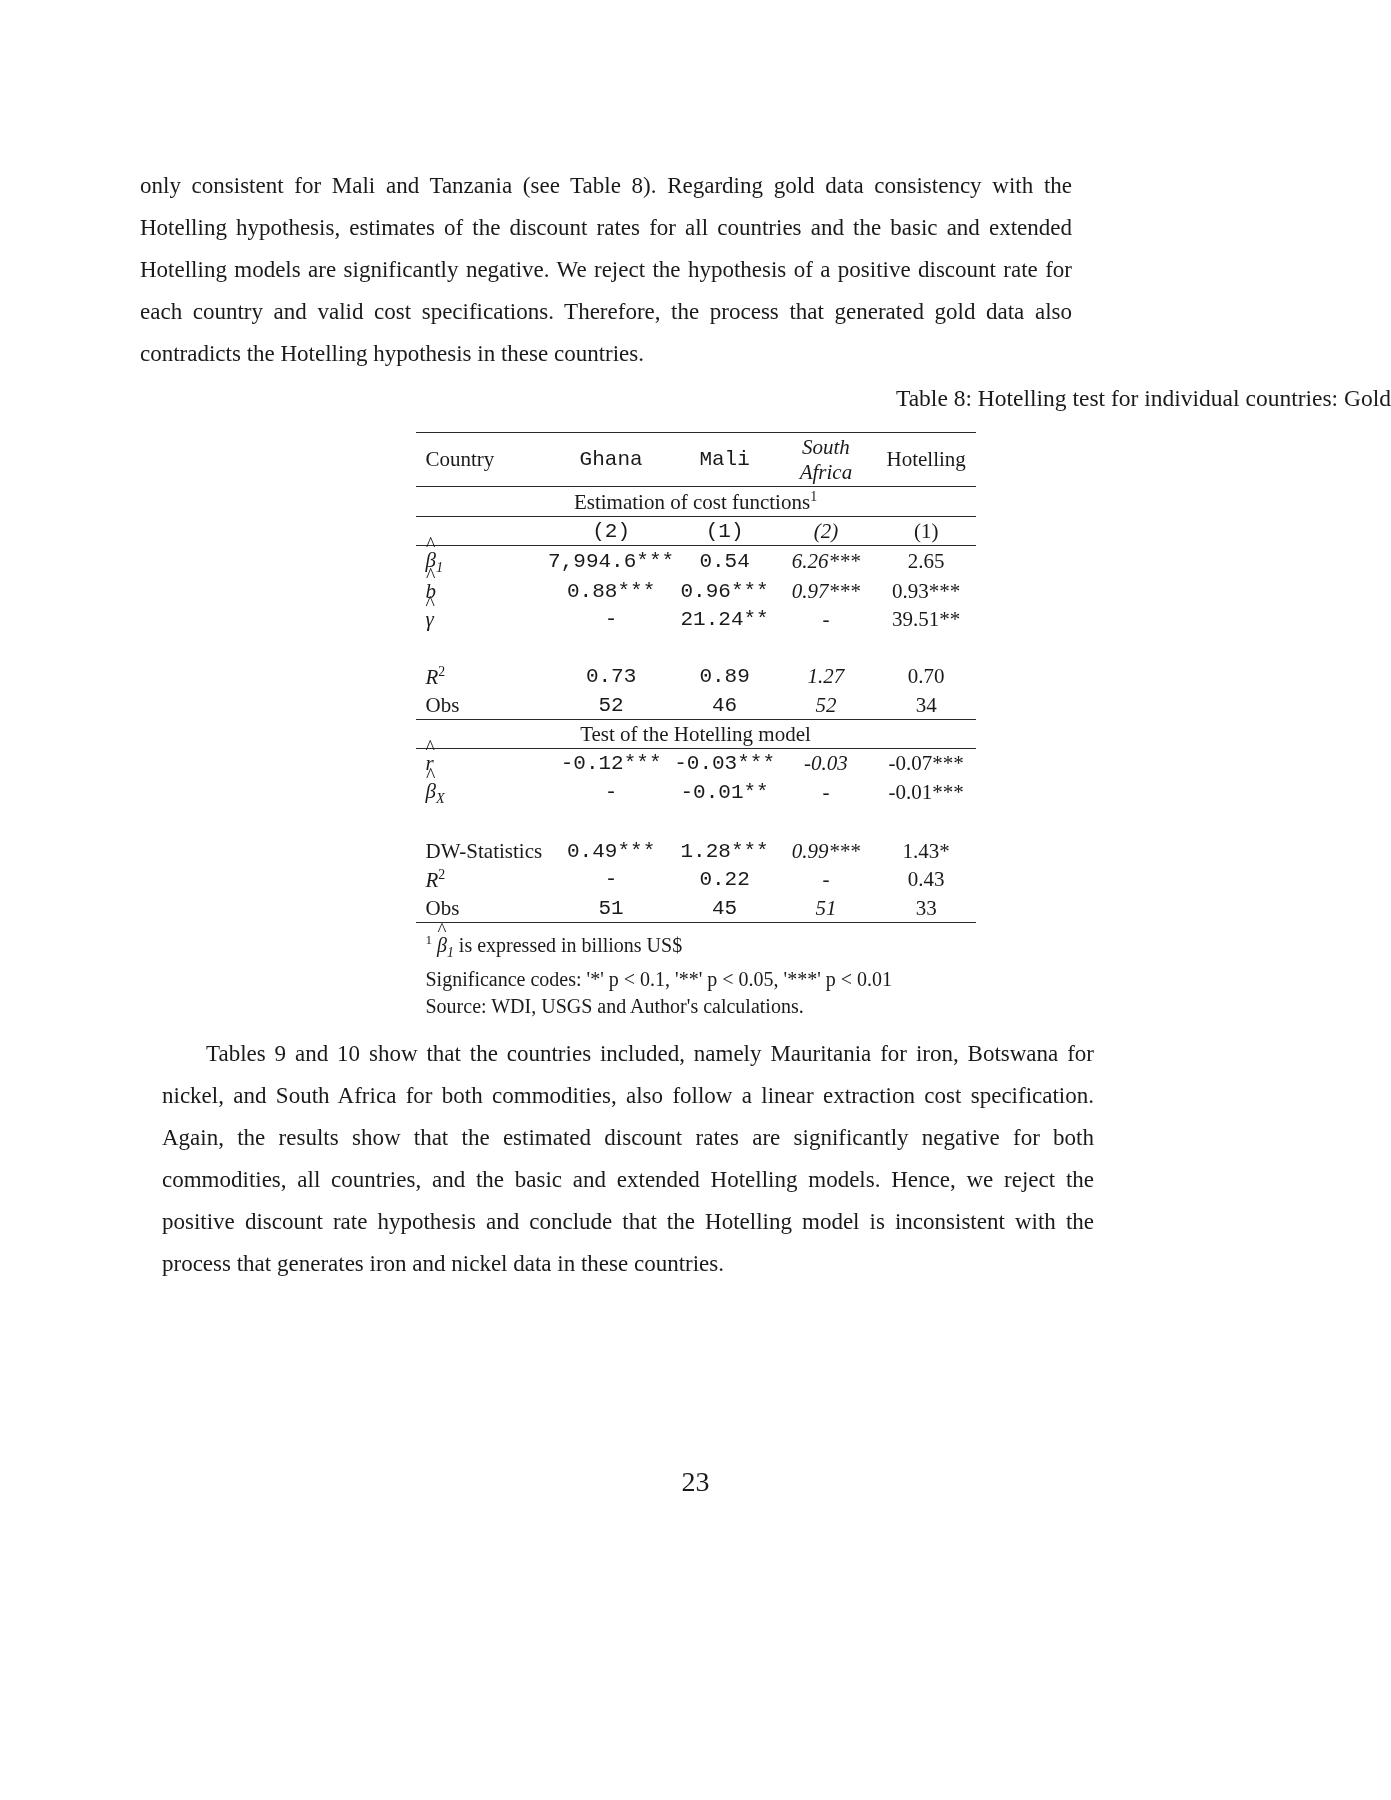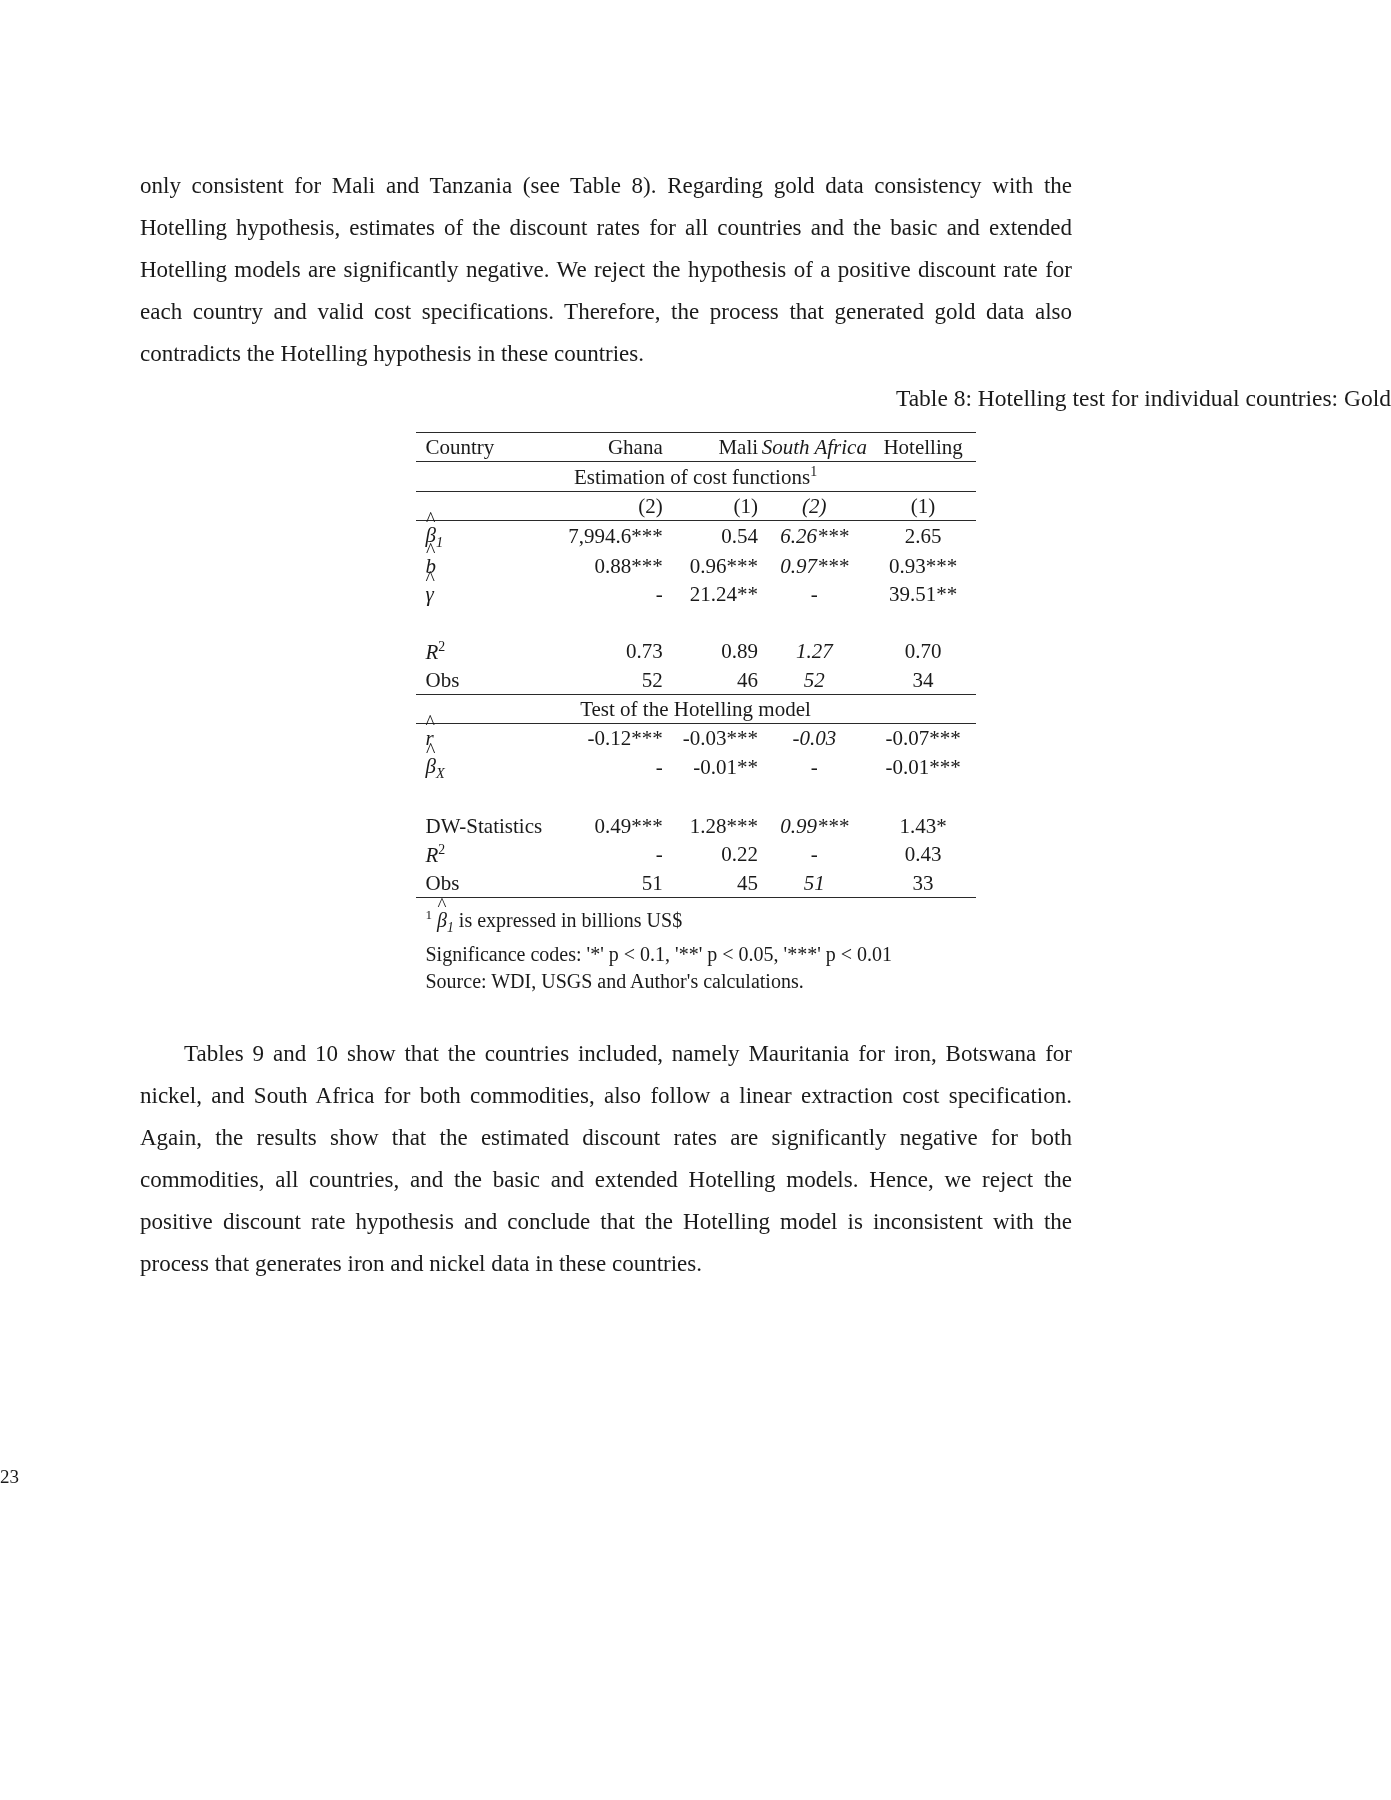--- a/index.html
+++ b/index.html
@@ -24,21 +24,21 @@
   .body-text {
     position: absolute;
     left: 140px;
     width: 932px;
     font-size: 23px;
     line-height: 42px;
     text-align: justify;
     text-justify: inter-word;
   }
   #para-1 { top: 142px; }
-  #para-2 { top: 1010px; text-indent: 44px; }
+  #para-2 { top: 1010px; text-indent: 44px; margin-left: 22px; }
 
   
   .table-wrap {
     position: absolute;
     left: 0;
     top: 385px;
     width: 1391px;
   }
   .table-caption {
     text-align: right;
@@ -49,21 +49,21 @@
     border-collapse: collapse;
     margin: 0 auto;
     width: 560px;
     font-size: 21px;
   }
   table.hotelling td, table.hotelling th {
     padding: 1.5px 0;
     font-weight: normal;
   }
   .col-label  { width: 155px; text-align: left;   padding-left: 10px !important; }
-  .col-v      { width: 101px; text-align: right; }
+  .col-v      { width: 101px; text-align: center; font-family: Liberation Mono, monospace; }
   .col-v3     { width: 125px; text-align: center; font-style: italic; }
   .col-v4     { width: 112px; text-align: center; }
 
   tr.rule-top    > td { border-top: 1.3px solid #2a2a2a; }
   tr.rule-bottom > td { border-bottom: 1.3px solid #2a2a2a; }
 
   .section-row td {
     text-align: center;
     padding: 2px 0 3px 0;
   }
@@ -96,22 +96,22 @@
     padding-left: 10px;
     box-sizing: border-box;
   }
   .tnotes div { white-space: nowrap; }
 
   .pagenum {
     position: absolute;
     left: 0;
     width: 1391px;
     top: 1466px;
-    text-align: left;
-    font-size: 19px;
+    text-align: center;
+    font-size: 28px;
   }
 </style>
 </head>
 <body>
 
 <div class="page">
 
   <p class="body-text" id="para-1">only consistent for Mali and Tanzania (see Table 8). Regarding gold data consistency with the Hotelling hypothesis, estimates of the discount rates for all countries and the basic and extended Hotelling models are significantly negative. We reject the hypothesis of a positive discount rate for each country and valid cost specifications. Therefore, the process that generated gold data also contradicts the Hotelling hypothesis in these countries.</p>
 
   <div class="table-wrap">

